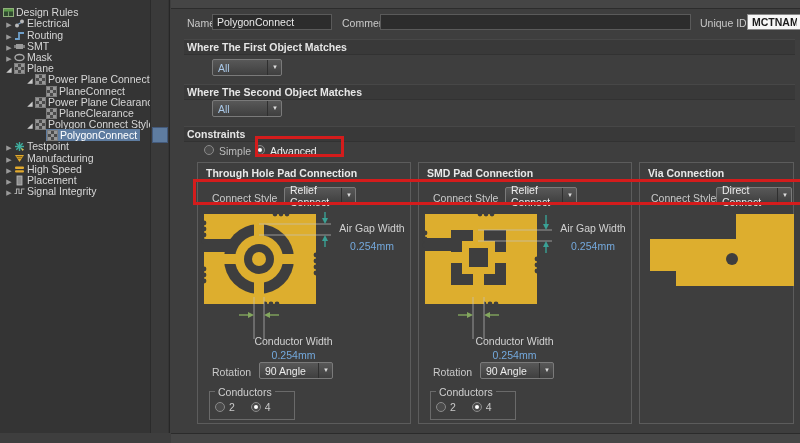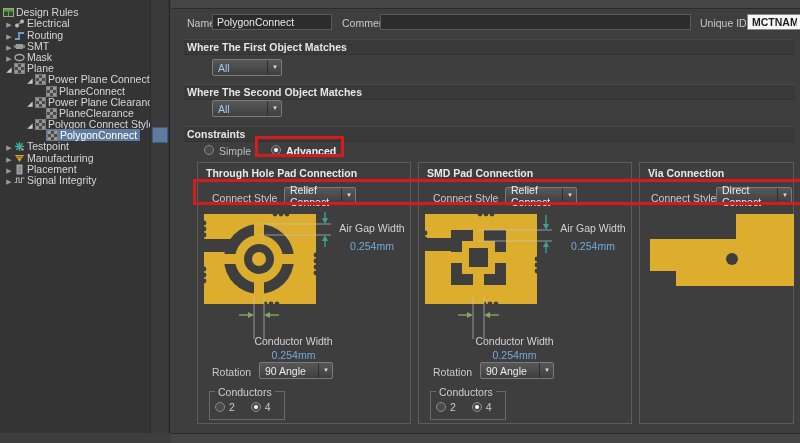--- a/index.html
+++ b/index.html
@@ -45,21 +45,21 @@
 
   .panel { position:absolute; top:162px; height:262px; border:1px solid #5c5c5c; background:#3e3e3e; }
   .panel-title { position:absolute; left:8px; top:4px; font-weight:bold; color:#e8e8e8; }
   .cs-label { position:absolute; left:14px; top:29px; }
   .diagram { position:absolute; left:3px; top:48px; }
   .gap-label { position:absolute; left:140px; top:59px; width:68px; text-align:center; color:#d2d2d2; }
   .gap-value { position:absolute; left:140px; top:77px; width:68px; text-align:center; color:#74a9dd; }
   .cond-label { position:absolute; left:28px; top:172px; width:135px; text-align:center; color:#d2d2d2; }
   .cond-value { position:absolute; left:28px; top:186px; width:135px; text-align:center; color:#74a9dd; }
   .rot-label { position:absolute; left:14px; top:203px; }
-  .cond-box { position:absolute; left:11px; top:228px; width:76px; height:29px; border:1px solid #6a6a6a; }
+  .cond-box { position:absolute; left:11px; top:228px; width:86px; height:29px; border:1px solid #6a6a6a; }
   .cond-box .legend { position:absolute; left:5px; top:-6px; background:#3e3e3e; padding:0 3px; color:#cfcfcf; }
   .cond-box .opts { position:absolute; left:5px; top:9px; display:flex; align-items:center; gap:4px; }
   .cond-box .opts .gap2 { width:8px; }
 
   .redbox { position:absolute; border:3px solid #d41c1c; background:transparent; z-index:5; }
 
   #bottomstrip { position:absolute; left:0; top:433px; width:800px; height:10px; background:#464646;
     border-top:1px solid #2b2b2b; z-index:6; }
 </style>
 </head>
@@ -257,20 +257,30 @@
               <line x1="2.5" y1="3.5" x2="8.5" y2="3.5" stroke="#7a5c14" stroke-width="0.9"></line>
               <line x1="3.5" y1="5.2" x2="7.5" y2="5.2" stroke="#7a5c14" stroke-width="0.9"></line>
             </svg>
           </span>
           <span class="tree-label">Manufacturing</span>
         </div>
         <div class="tree-row" style="padding-left: 4px;">
           <span class="tree-arrow">▶</span>
           <span class="ticon">
             <svg width="11" height="11" viewBox="0 0 11 11">
+              <rect x="1" y="2.5" width="9" height="2.4" rx="1" fill="#e2aa2e"></rect>
+              <rect x="1" y="6.2" width="9" height="2.4" rx="1" fill="#e2aa2e"></rect>
+            </svg>
+          </span>
+          <span class="tree-label">High Speed</span>
+        </div>
+        <div class="tree-row" style="padding-left: 4px;">
+          <span class="tree-arrow">▶</span>
+          <span class="ticon">
+            <svg width="11" height="11" viewBox="0 0 11 11">
               <rect x="3" y="1" width="5" height="9" fill="#8c8c8c" stroke="#bdbdbd" stroke-width="0.8"></rect>
             </svg>
           </span>
           <span class="tree-label">Placement</span>
         </div>
         <div class="tree-row" style="padding-left: 4px;">
           <span class="tree-arrow">▶</span>
           <span class="ticon">
             <svg width="11" height="11" viewBox="0 0 11 11">
               <path d="M0.5,7.5 L2.5,7.5 L2.5,3 L5,3 L5,7.5 L7.5,7.5 L7.5,3 L10.5,3" fill="none" stroke="#ababab" stroke-width="1.1"></path>
@@ -305,21 +315,21 @@
       <span style="color:#a9c7e6;">All</span>
       <span class="dd-arrow">▼</span>
     </div>
 
     <div class="section-bar" style="top:126px;">Constraints</div>
 
     <div class="radio-row" style="left:33px; top:145px;">
       <span class="radio"></span>
       <span class="lbl" style="position:static; color:#bdbdbd;">Simple</span>
     </div>
-    <div class="radio-row" style="left:100px; top:145px;font-weight:bold;">
+    <div class="radio-row" style="left:84px; top:145px;">
       <span class="radio checked"></span>
       <span class="lbl" style="position:static; color:#efefef;">Advanced</span>
     </div>
 
     <div class="redbox" style="left:84px; top:136px; width:89px; height:21px;"></div>
     <div class="redbox" style="left:22px; top:179px; width:612px; height:26px;"></div>
 
     <div class="panel" style="left:26px; width:214px;">
       <div class="panel-title">Through Hole Pad Connection</div>
       <div class="cs-label">Connect Style</div>

